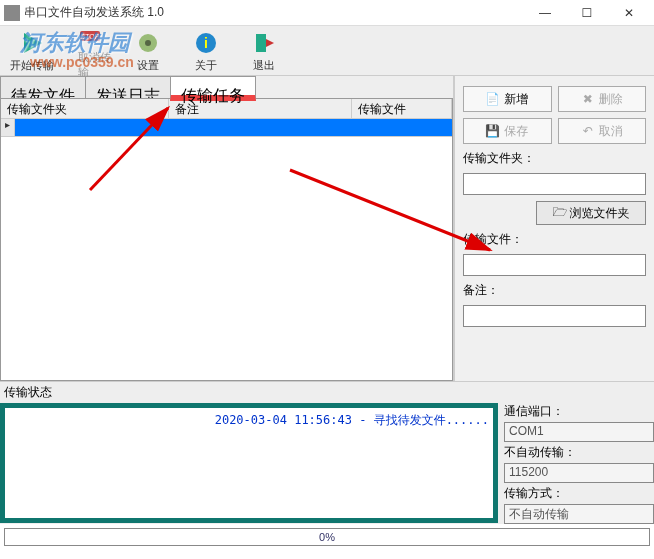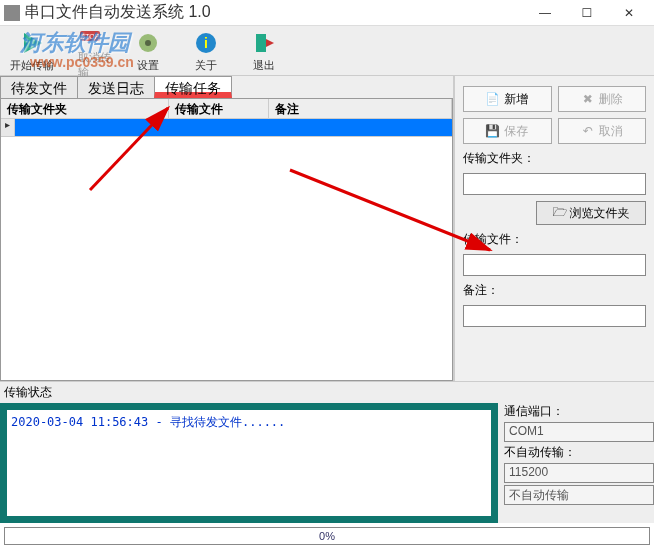--- a/index.html
+++ b/index.html
@@ -1,53 +1,53 @@
 <!DOCTYPE html>
 <html><head>
 <meta charset="utf-8">
 <style>
 * { box-sizing: border-box; margin: 0; padding: 0; }
 body { font-family: "Microsoft YaHei", SimSun, sans-serif; font-size: 12px; background: #fff; width: 654px; height: 559px; overflow: hidden; position: relative; }
 .titlebar { height: 26px; background: #fff; border-bottom: 1px solid #ddd; display: flex; align-items: center; padding: 0 4px; justify-content: space-between; }
 .titlebar-left { display: flex; align-items: center; gap: 4px; }
 .app-icon { width: 16px; height: 16px; background: #888; }
-.title-text { font-size: 16px; color: #333; }
+.title-text { font-size: 12px; color: #333; }
 .win-controls { display: flex; }
 .win-btn { width: 42px; height: 24px; display: flex; align-items: center; justify-content: center; color: #333; font-size: 12px; }
 .toolbar { height: 50px; background: #eee; display: flex; align-items: center; padding: 2px 8px; gap: 10px; border-bottom: 1px solid #ccc; }
 .tool-item { display: flex; flex-direction: column; align-items: center; gap: 1px; width: 48px; }
 .tool-icon { width: 28px; height: 28px; display: flex; align-items: center; justify-content: center; }
 .tool-label { font-size: 11px; color: #333; }
 .disabled .tool-label { color: #999; margin-left: 12px; }
 .watermark { position: absolute; top: 28px; left: 20px; z-index: 10; pointer-events: none; }
 .wm-text { font-size: 22px; color: rgba(0,100,200,0.55); font-weight: bold; font-style: italic; text-shadow: 1px 1px 2px rgba(255,255,255,0.8); }
 .wm-url { font-size: 14px; color: rgba(200,60,0,0.6); font-weight: bold; margin-top: -4px; margin-left: 10px; }
 .main { display: flex; height: 305px; }
 .left-pane { flex: 1; display: flex; flex-direction: column; border-right: 1px solid #ccc; }
 .tabs { display: flex; background: #eee; height: 22px; }
-.tab { padding: 3px 10px; border: 1px solid #999; border-bottom: none; background: #e8e8e8; font-size: 14px; margin-right: -1px; }
+.tab { padding: 9px 10px; border: 1px solid #999; border-bottom: none; background: #e8e8e8; font-size: 16px; margin-right: -1px; }
 .tab.active { background: #fff; border-bottom: 6px solid #ef4444; position: relative; z-index: 1; }
 .table { flex: 1; background: #fff; border: 1px solid #999; overflow: auto; }
 .table-header { display: flex; background: #eee; border-bottom: 1px solid #ccc; height: 20px; }
-.th { border-right: 1px solid #ccc; padding: 2px 6px; font-size: 12px; font-weight: bold; }
+.th { border-right: 1px solid #ccc; padding: 2px 6px; font-size: 12px; }
 .th1 { width: 168px; } .th2 { width: 100px; } .th3 { flex: 1; }
 .table-row { height: 18px; background: #0078ff; display: flex; border-bottom: 1px solid #ccc; }
 .row-marker { width: 14px; background: #e8e8e8; border-right: 1px solid #ccc; text-align: center; color: #333; font-size: 10px; }
 .right-pane { width: 200px; padding: 10px 8px; display: flex; flex-direction: column; gap: 6px; background: #f0f0f0; border-left: 1px solid #ccc; }
 .btn-row { display: flex; gap: 6px; }
 .btn { flex: 1; height: 26px; border: 1px solid #aaa; background: #f8f8f8; display: flex; align-items: center; justify-content: center; gap: 4px; font-size: 12px; }
 .btn.disabled { color: #aaa; }
 .btn-ic { width: 14px; height: 14px; display: inline-flex; align-items: center; justify-content: center; }
 .field-label { font-size: 12px; }
 .text-input { height: 22px; border: 1px solid #888; background: #fff; padding: 2px 4px; }
 .browse-btn { height: 24px; border: 1px solid #888; background: #e8e8e8; width: 110px; align-self: flex-end; font-size: 12px; display: flex; align-items: center; justify-content: center; gap: 2px; }
 .status-section { border-top: 1px solid #ccc; background: #eee; }
 .status-label { font-size: 12px; padding: 2px 4px; }
 .status-body { display: flex; gap: 6px; }
-.log-box { flex: 1; height: 120px; background: #fff; border: 7px solid #0f766e; padding: 4px; font-family: SimSun, monospace; font-size: 12px; overflow: auto; }
+.log-box { flex: 1; height: 120px; background: #fff; border: 5px solid #0f766e; padding: 4px; font-family: SimSun, monospace; font-size: 12px; overflow: auto; text-align: right; }
 .log-line1 { color: #0033cc; }
 .log-line2 { color: #cc0000; }
 .info-box { width: 150px; display: flex; flex-direction: column; gap: 2px; }
 .info-label { font-size: 12px; }
 .info-field { height: 20px; border: 1px solid #888; background: #f4f4f4; padding: 1px 4px; font-size: 12px; color: #555; }
 .progress-bar { height: 18px; border: 1px solid #888; background: #fff; margin: 4px; display: flex; align-items: center; justify-content: center; font-size: 11px; color: #336; }
 .arrow { position: absolute; pointer-events: none; z-index: 20; }
 .arrow1 { top: 100px; left: 80px; width: 100px; height: 100px; }
 .arrow2 { top: 160px; left: 280px; width: 220px; height: 100px; }
 </style>
@@ -121,22 +121,22 @@
 <div class="main">
   <div class="left-pane">
     <div class="tabs">
       <div class="tab">待发文件</div>
       <div class="tab">发送日志</div>
       <div class="tab active">传输任务</div>
     </div>
     <div class="table">
       <div class="table-header">
         <div class="th th1">传输文件夹</div>
+        <div class="th th3">备注</div>
         <div class="th th2">传输文件</div>
-        <div class="th th3">备注</div>
       </div>
       <div class="table-row">
         <div class="row-marker">▸</div>
       </div>
     </div>
   </div>
   <div class="right-pane">
     <div class="btn-row">
       <div class="btn">
           <span class="btn-ic">📄</span>
@@ -174,20 +174,21 @@
   <div class="status-label">传输状态</div>
   <div class="status-body">
     <div class="log-box">
       <div class="log-line1"><span>2020-03-04 11:56:43 - </span><span>寻找待发文件......</span></div>
     </div>
     <div class="info-box">
       <div class="info-label">通信端口：</div>
       <div class="info-field">COM1</div>
       <div class="info-label">不自动传输：</div>
       <div class="info-field">115200</div>
+      <div class="info-label">传输方式：</div>
       <div class="info-field">不自动传输</div>
     </div>
   </div>
 </div>
 
 <div class="progress-bar">
   <span>0%</span>
 </div>
 
 <svg class="arrow arrow1">

